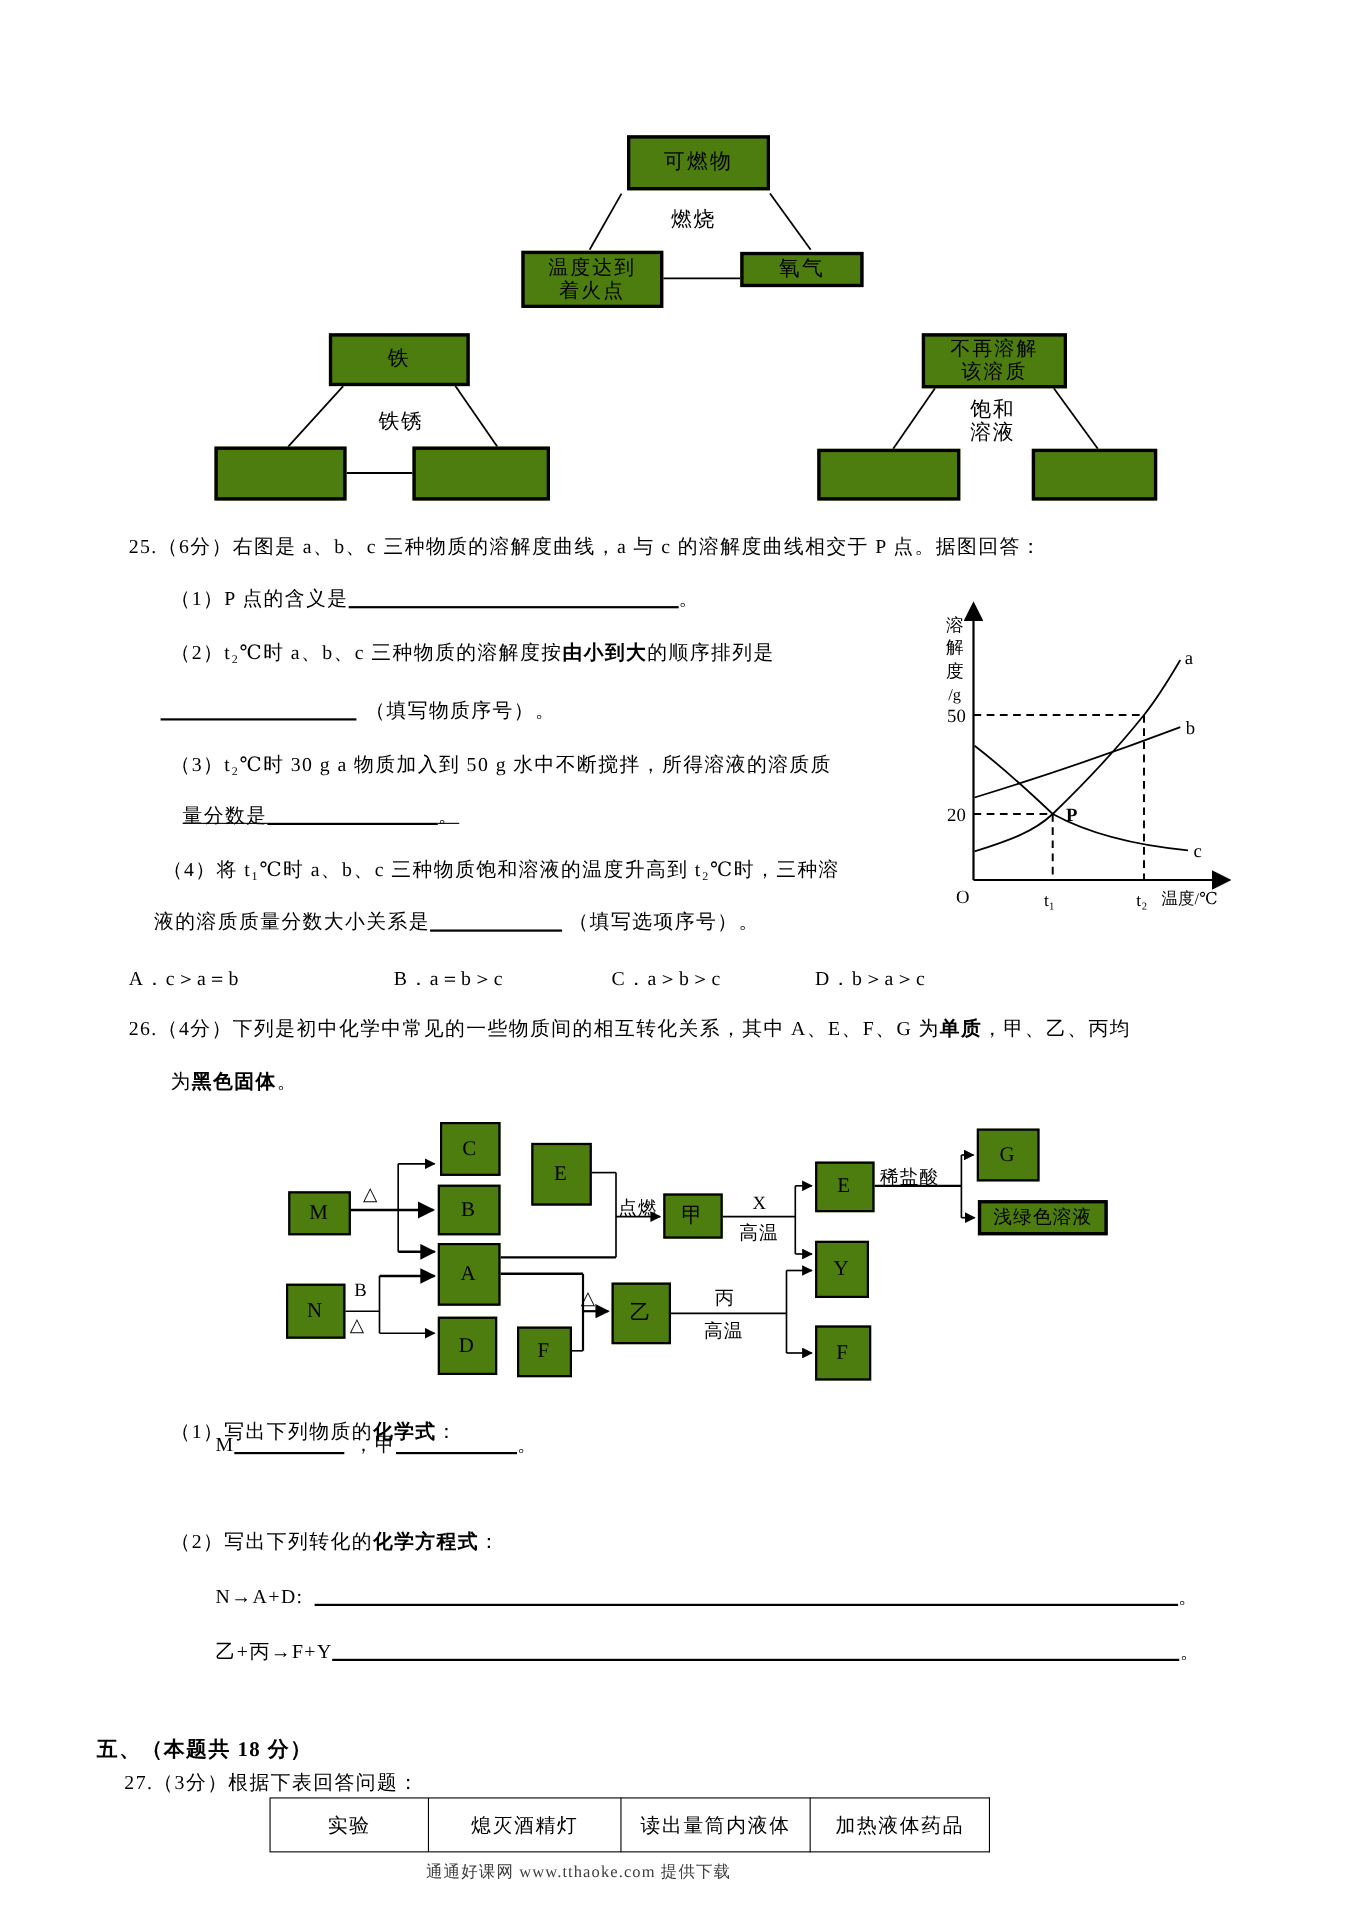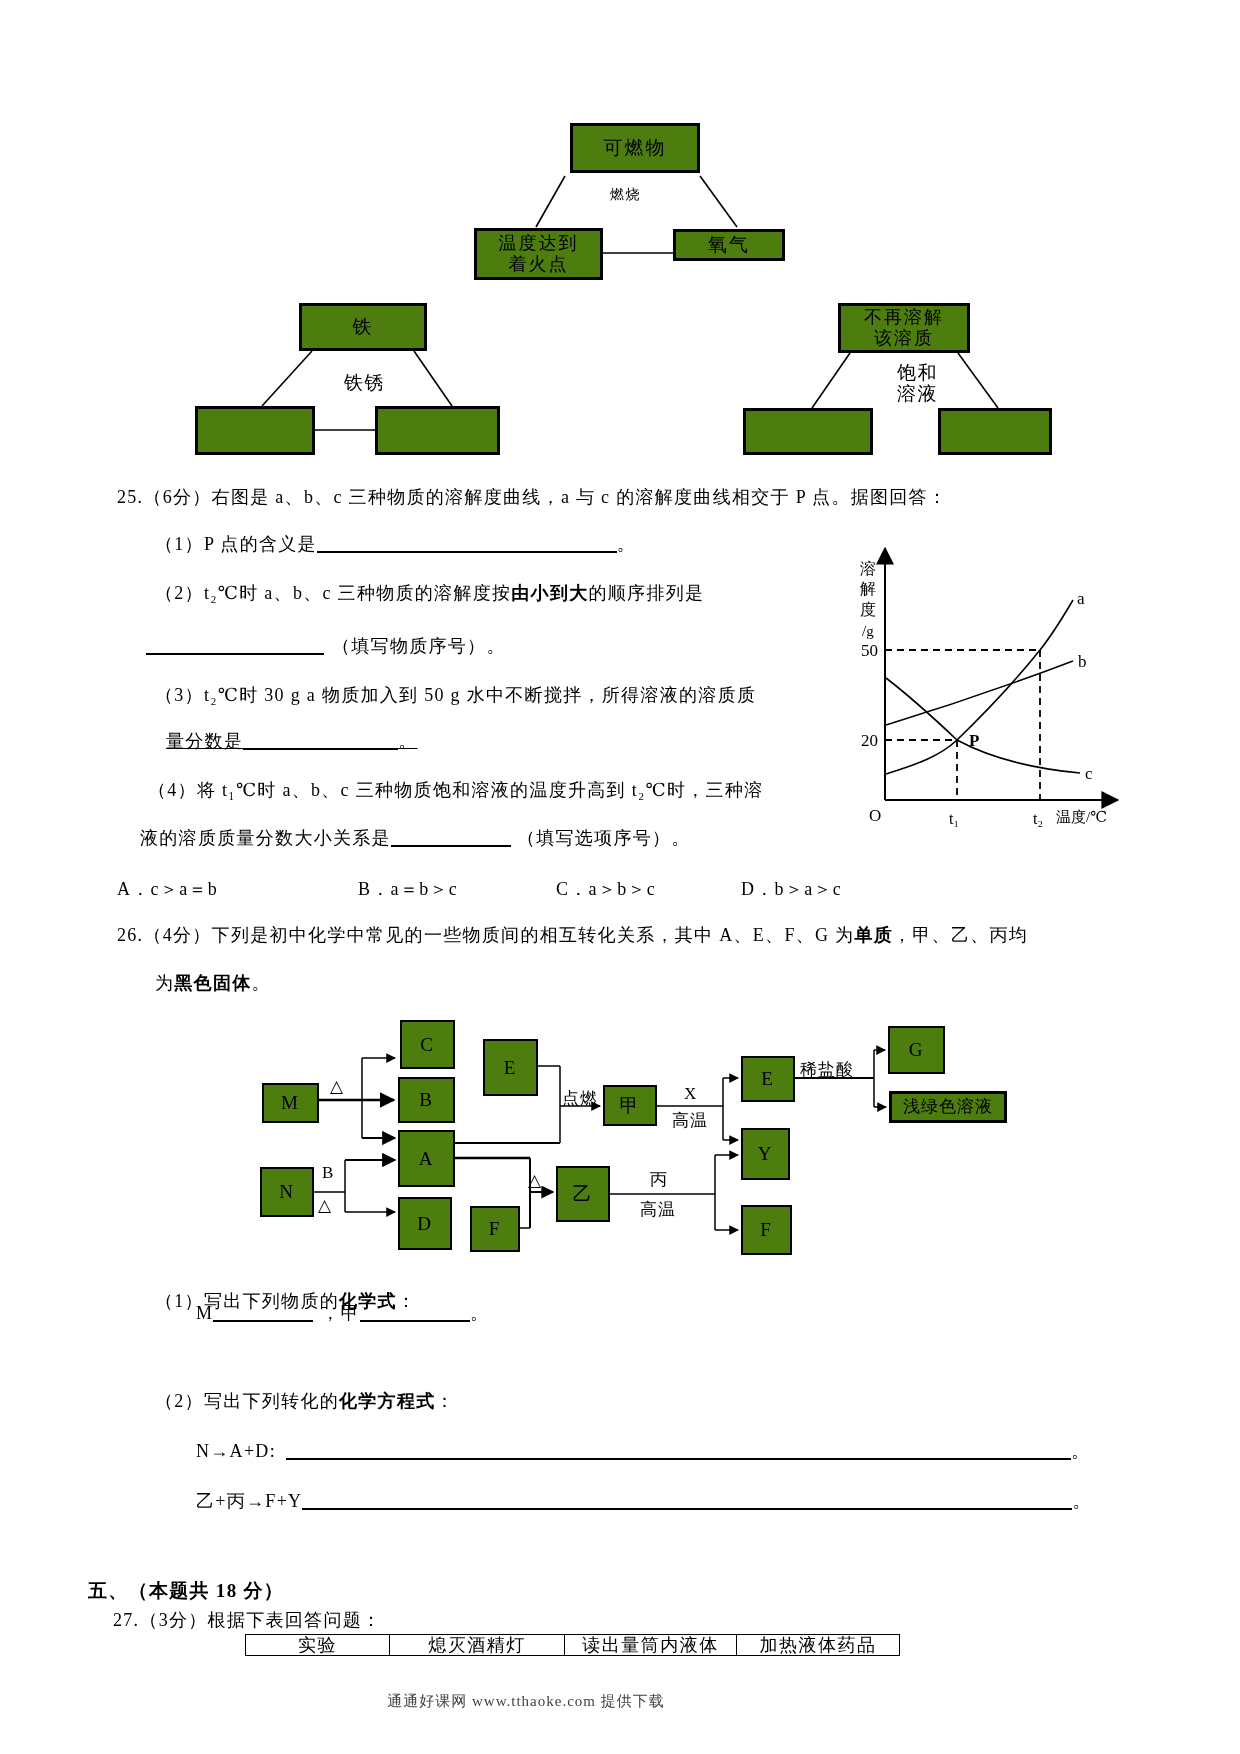--- a/index.html
+++ b/index.html
@@ -10,21 +10,21 @@
        align-items:center;justify-content:center;font-size:19px;text-align:center;
        letter-spacing:2px;line-height:1.15;box-sizing:border-box;}
   .bw3{border-width:3px;}
   .bw4{border-width:3.5px;}
   .lbl{position:absolute;font-size:18px;white-space:nowrap;letter-spacing:1.5px;}
   .t{position:absolute;font-size:18px;letter-spacing:1.3px;white-space:nowrap;line-height:26px;}
   .b{font-weight:bold;}
   .blank{display:inline-block;border-bottom:2px solid #000;height:17px;vertical-align:-3px;}
   .flowlbl{position:absolute;font-size:17px;white-space:nowrap;letter-spacing:1px;}
   .tbl{position:absolute;display:flex;box-sizing:border-box;}
-  .cell{border:1.5px solid #000;border-left:none;height:22px;display:flex;align-items:center;
+  .cell{border:1.5px solid #000;border-left:none;height:50px;display:flex;align-items:center;
         justify-content:center;font-size:18px;letter-spacing:1.5px;box-sizing:border-box;}
   .cell:first-child{border-left:1.5px solid #000;}
   .footer{position:absolute;left:0;width:1052px;text-align:center;font-size:15px;
           color:#3f3f3f;letter-spacing:1px;}
   .chartwrap{position:absolute;}
   text{font-family:"Liberation Serif","DejaVu Serif",serif;}
 </style>
 </head>
 <body>
 
@@ -89,41 +89,41 @@
       <line x1="610" y1="1194" x2="715" y2="1194"></line>
       <line x1="715" y1="1155" x2="715" y2="1230"></line>
       <line x1="715" y1="1155" x2="738" y2="1155" marker-end="url(#arr)"></line>
       <line x1="715" y1="1230" x2="738" y2="1230" marker-end="url(#arr)"></line>
     </g>
   </svg>
 
   <div class="box bw4" style="left:570px;top:123px;width:130px;height:50px;">
     <span>可燃物</span>
   </div>
-  <div class="lbl" style="left:610px;top:186px;font-size:14px;">燃烧</div>
+  <div class="lbl" style="left:610px;top:186px;font-size:19px;">燃烧</div>
   <div class="box bw3" style="left:474px;top:228px;width:129px;height:52px;font-size:18px;">
     <span>温度达到</span>
     <span>着火点</span>
   </div>
   <div class="box bw3" style="left:673px;top:229px;width:112px;height:32px;">
     <span>氧气</span>
   </div>
 
   <div class="box bw3" style="left:299px;top:303px;width:128px;height:48px;">
     <span>铁</span>
   </div>
   <div class="lbl" style="left:344px;top:370px;font-size:19px;">铁锈</div>
   <div class="box bw4" style="left:195px;top:406px;width:120px;height:49px;"></div>
   <div class="box bw4" style="left:375px;top:406px;width:125px;height:49px;"></div>
 
   <div class="box bw4" style="left:838px;top:303px;width:132px;height:50px;font-size:18px;">
     <span>不再溶解</span>
     <span>该溶质</span>
   </div>
-  <div class="lbl" style="left:882px;top:362px;width:56px;text-align:right;font-size:19px;line-height:21px;">
+  <div class="lbl" style="left:882px;top:362px;width:56px;text-align:left;font-size:19px;line-height:21px;">
     <span style="display:block;">饱和</span>
     <span style="display:block;">溶液</span>
   </div>
   <div class="box bw4" style="left:743px;top:408px;width:130px;height:47px;"></div>
   <div class="box bw4" style="left:938px;top:408px;width:114px;height:47px;"></div>
 
   <div class="t" style="left:117px;top:484px;">25.（6分）右图是 a、b、c 三种物质的溶解度曲线，a 与 c 的溶解度曲线相交于 P 点。据图回答：</div>
 
   <div class="t" style="left:155px;top:531px;">
     <span>（1）P 点的含义是</span><span class="blank" style="width:300px;"></span><span>。</span>

